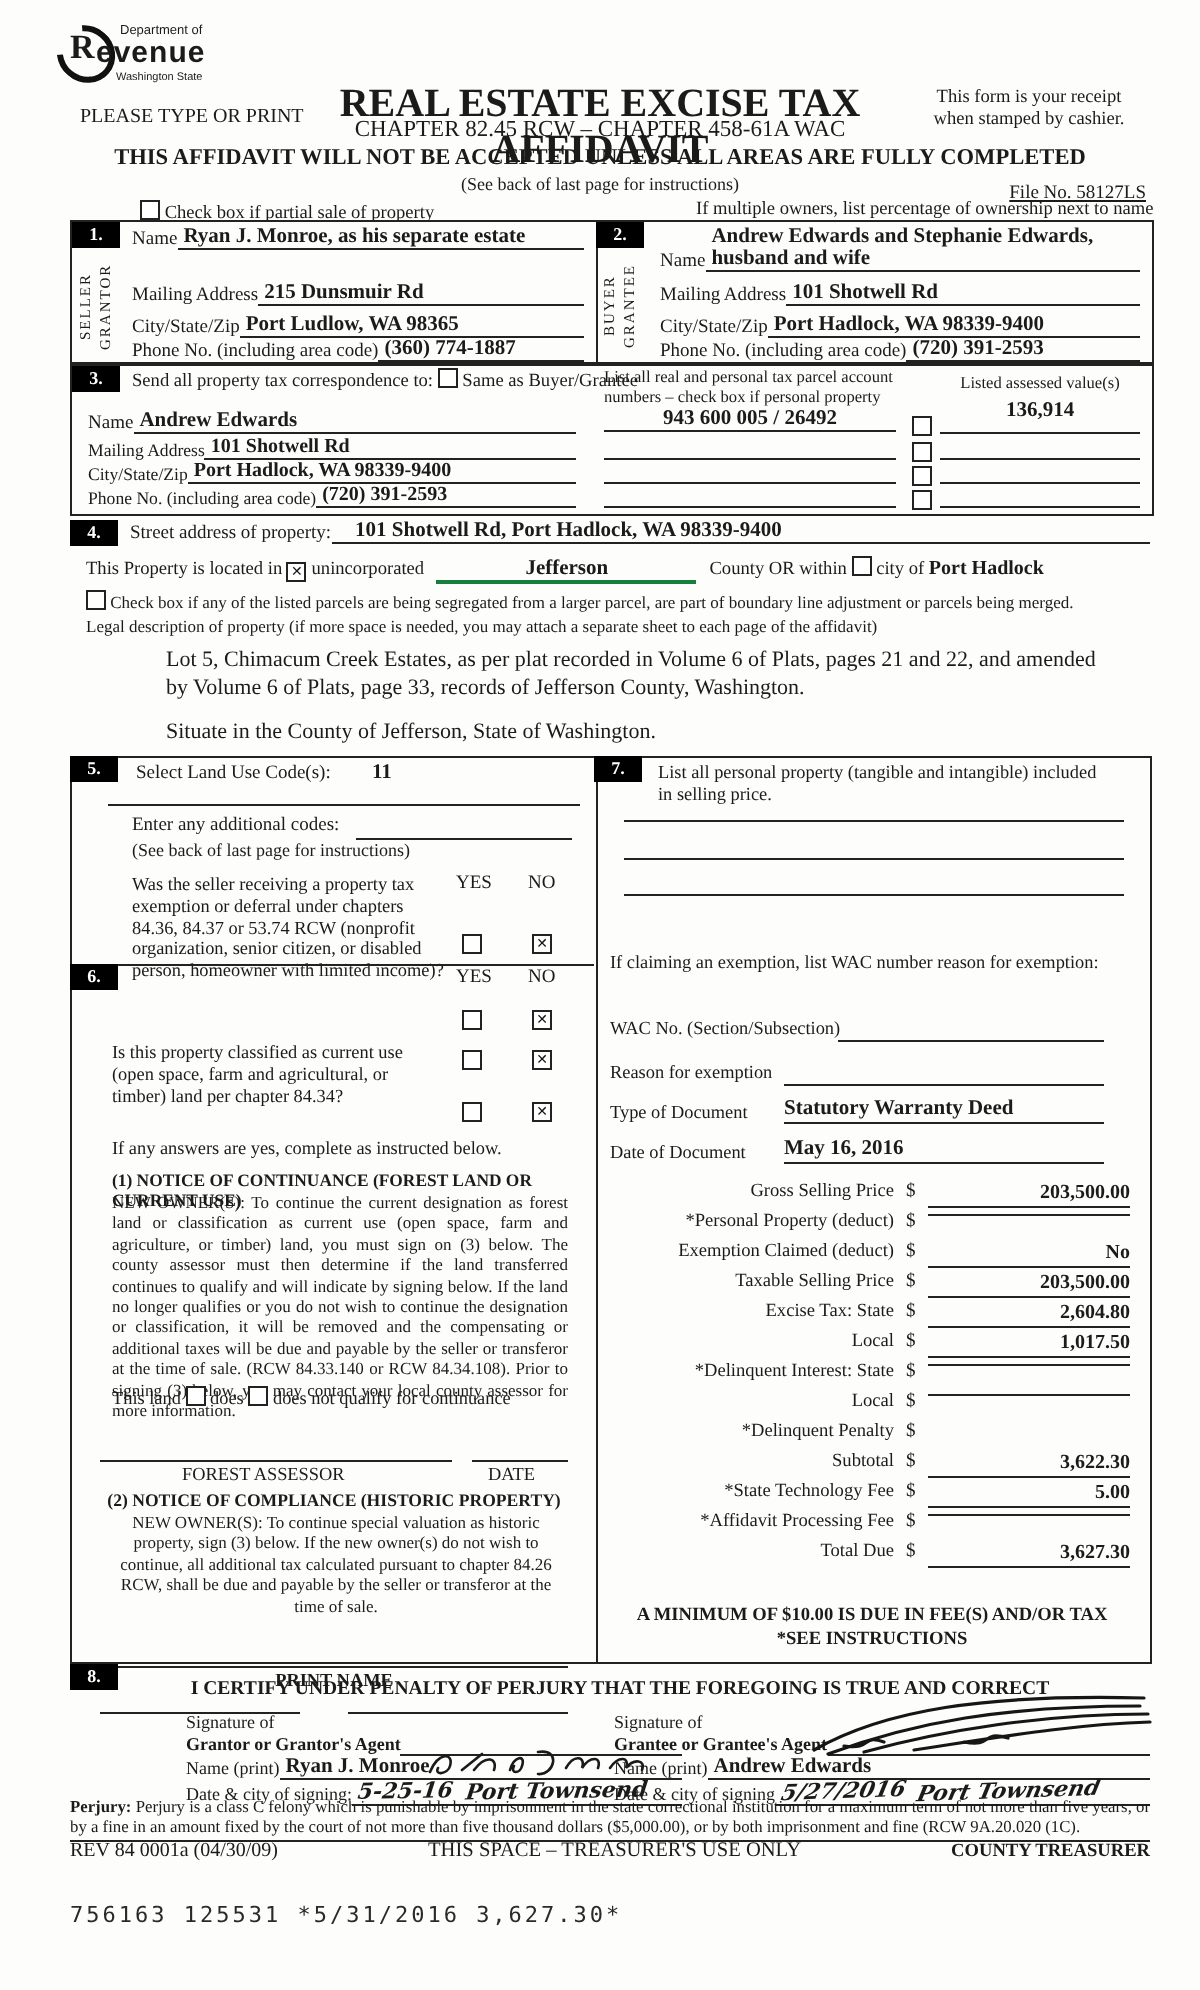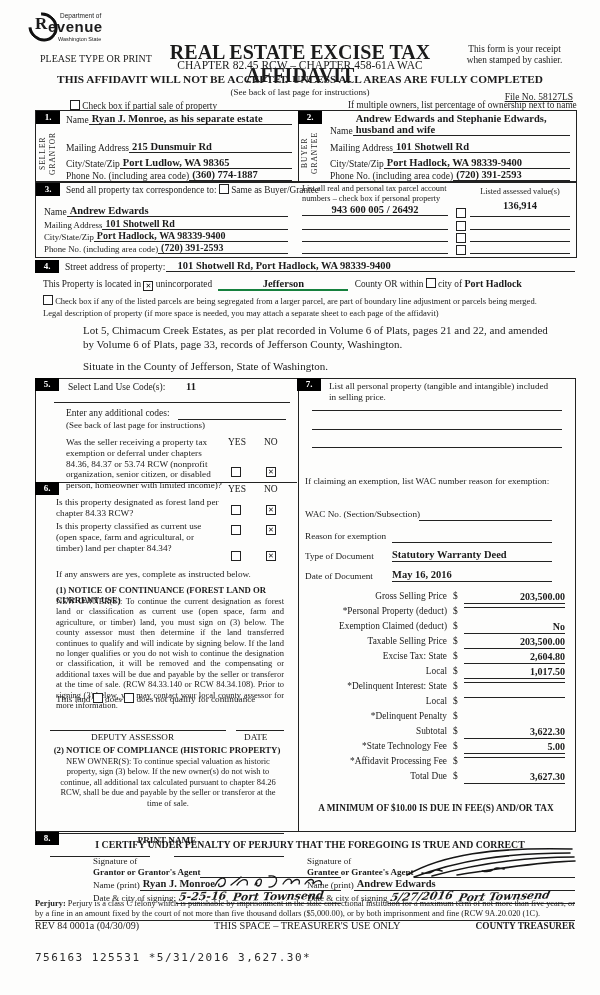--- a/index.html
+++ b/index.html
@@ -203,21 +203,20 @@
     <div class="abs" style="left:228px;top:58px;">NO</div>
     <div class="abs" style="left:30px;top:58px;width:156px;font-size:9.2px;line-height:10.8px;">Was the seller receiving a property tax exemption or deferral under chapters 84.36, 84.37 or 53.74 RCW (nonprofit organization, senior citizen, or disabled person, homeowner with limited income)?</div>
     <span class="cb abs" style="left:195px;top:88px;"></span>
     <span class="cb abs" style="left:230px;top:88px;">✕</span>
 
     <div class="line" style="left:-1px;top:102px;width:262px;border-bottom-width:1.5px;"></div>
     <div class="numbox" style="left:-1px;top:103px;">6.</div>
     <div class="abs" style="left:192px;top:105px;">YES</div>
     <div class="abs" style="left:228px;top:105px;">NO</div>
 
-    <div class="abs" style="left:20px;top:118px;width:165px;font-size:9.2px;line-height:10.8px;">Is this property designated as forest land per chapter 84.33 RCW?</div>
     <span class="cb abs" style="left:195px;top:126px;"></span>
     <span class="cb abs" style="left:230px;top:126px;">✕</span>
 
     <div class="abs" style="left:20px;top:142px;width:165px;font-size:9.2px;line-height:10.8px;">Is this property classified as current use (open space, farm and agricultural, or timber) land per chapter 84.34?</div>
     <span class="cb abs" style="left:195px;top:146px;"></span>
     <span class="cb abs" style="left:230px;top:146px;">✕</span>
 
     <span class="cb abs" style="left:195px;top:172px;"></span>
     <span class="cb abs" style="left:230px;top:172px;">✕</span>
 
@@ -230,21 +229,21 @@
       <span>This land</span>
       <span class="cb"></span>
       <span>does</span>
       <span class="cb"></span>
       <span>does not</span>
       <span>qualify for continuance</span>
     </div>
 
     <div class="line" style="left:14px;top:350px;width:176px;"></div>
     <div class="line" style="left:200px;top:350px;width:48px;"></div>
-    <div class="abs" style="left:55px;top:353px;font-size:9.2px;">DEPUTY ASSESSOR</div>
+    <div class="abs" style="left:55px;top:353px;font-size:9.2px;">FOREST ASSESSOR</div>
     <div class="abs" style="left:208px;top:353px;font-size:9.2px;">DATE</div>
 
     <div class="abs b ctr" style="left:10px;top:366px;width:242px;font-size:8.8px;">(2) NOTICE OF COMPLIANCE (HISTORIC PROPERTY)</div>
     <div class="abs para ctr" style="left:16px;top:377px;width:232px;text-align:center;">NEW OWNER(S):  To continue special valuation as historic property, sign (3) below.  If the new owner(s) do not wish to continue, all additional tax calculated pursuant to chapter 84.26 RCW, shall be due and payable by the seller or transferor at the time of sale.</div>
 
     <div class="line" style="left:14px;top:453px;width:234px;"></div>
     <div class="abs b ctr" style="left:10px;top:456px;width:242px;font-size:9.2px;">PRINT NAME</div>
     <div class="line" style="left:14px;top:476px;width:100px;"></div>
     <div class="line" style="left:138px;top:476px;width:110px;"></div>
   </div>
@@ -330,20 +329,21 @@
         <span class="md">$</span>
         <span class="mv"></span>
     </div>
     <div class="mrow" style="top:392px;">
       <span class="ml">Total Due</span>
         <span class="md">$</span>
         <span class="mv">3,627.30</span>
     </div>
 
     <div class="abs b ctr" style="left:4px;top:424px;width:270px;font-size:9.3px;">A MINIMUM OF $10.00 IS DUE IN FEE(S) AND/OR TAX</div>
+    <div class="abs b ctr" style="left:4px;top:436px;width:270px;font-size:9.3px;">*SEE INSTRUCTIONS</div>
   </div>
 
   <div class="abs" style="left:35px;top:832px;width:540px;">
     <div class="numbox" style="left:0;top:0;">8.</div>
     <div class="abs b ctr" style="left:30px;top:7px;width:490px;font-size:9.8px;">I CERTIFY UNDER PENALTY OF PERJURY THAT THE FOREGOING IS TRUE AND CORRECT</div>
 
     <div class="abs" style="left:58px;top:24px;width:248px;">
       <div class="sigrow">
         <span>Signature of</span>
       </div>

